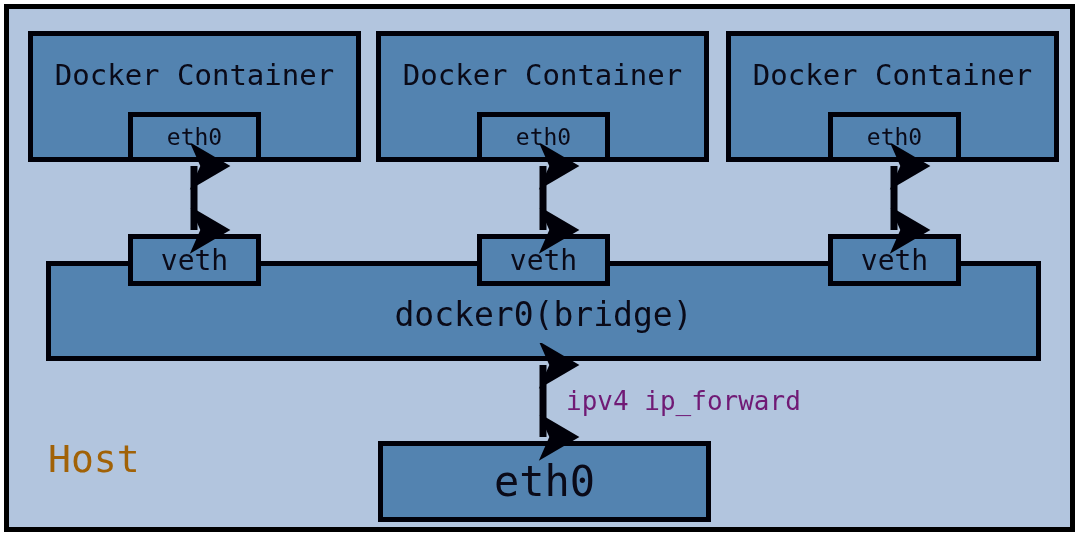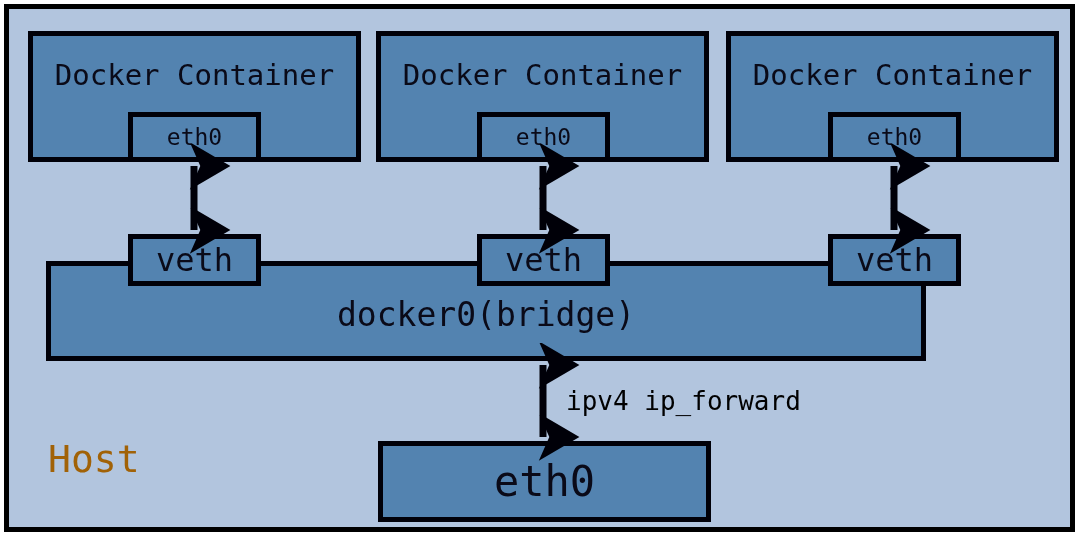--- a/index.html
+++ b/index.html
@@ -59,21 +59,21 @@
     white-space: nowrap;
     color: #0a0a18;
   }
   .eth-inner {
     font-family: "DejaVu Sans Mono", "Liberation Mono", monospace;
     font-size: 23px;
     white-space: nowrap;
   }
   .veth-label {
     font-family: "DejaVu Sans Mono", "Liberation Mono", monospace;
-    font-size: 32px;
+    font-size: 28px;
     white-space: nowrap;
   }
   .bridge-label {
     font-family: "DejaVu Sans Mono", "Liberation Mono", monospace;
     font-size: 33px;
     white-space: nowrap;
     color: #0a0a18;
   }
   .bridge-box {
     align-items: flex-end;
@@ -86,42 +86,42 @@
     font-family: "DejaVu Sans Mono", "Liberation Mono", monospace;
     font-size: 42px;
     white-space: nowrap;
   }
   .forward-label {
     position: absolute;
     left: 566px;
     top: 386px;
     font-family: "DejaVu Sans Mono", "Liberation Mono", monospace;
     font-size: 26px;
-    color: #000000;
+    color: #701a75;
     white-space: nowrap;
   }
   svg.arrow-layer {
     position: absolute;
     left: 0;
     top: 0;
     width: 1087px;
     height: 540px;
     pointer-events: none;
   }
 </style>
 </head>
 <body>
 
 <div id="diagram-root">
 
   <div class="host-frame"></div>
 
   <div class="host-label">Host</div>
 
-  <div class="box bridge-box" style="left:46px; top:261px; width:880px; height:100px;">
+  <div class="box bridge-box" style="left:46px; top:261px; width:995px; height:100px;">
     <span class="bridge-label-wrap">
       <span class="bridge-label">docker0(bridge)</span>
     </span>
   </div>
 
   <div class="box container-box" style="left:28px; top:31px; width:333px; height:131px;">
     <span class="container-title">Docker Container</span>
   </div>
   <div class="box" style="left:128px; top:112px; width:133px; height:50px;">
     <span class="eth-inner">eth0</span>

